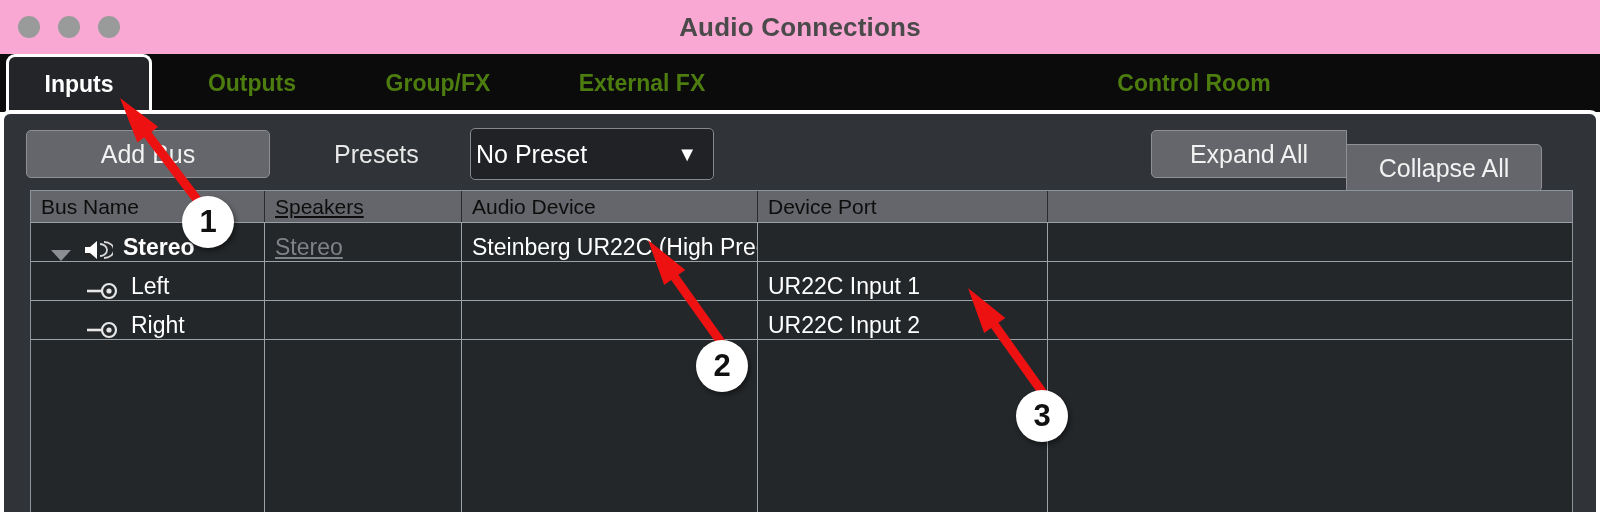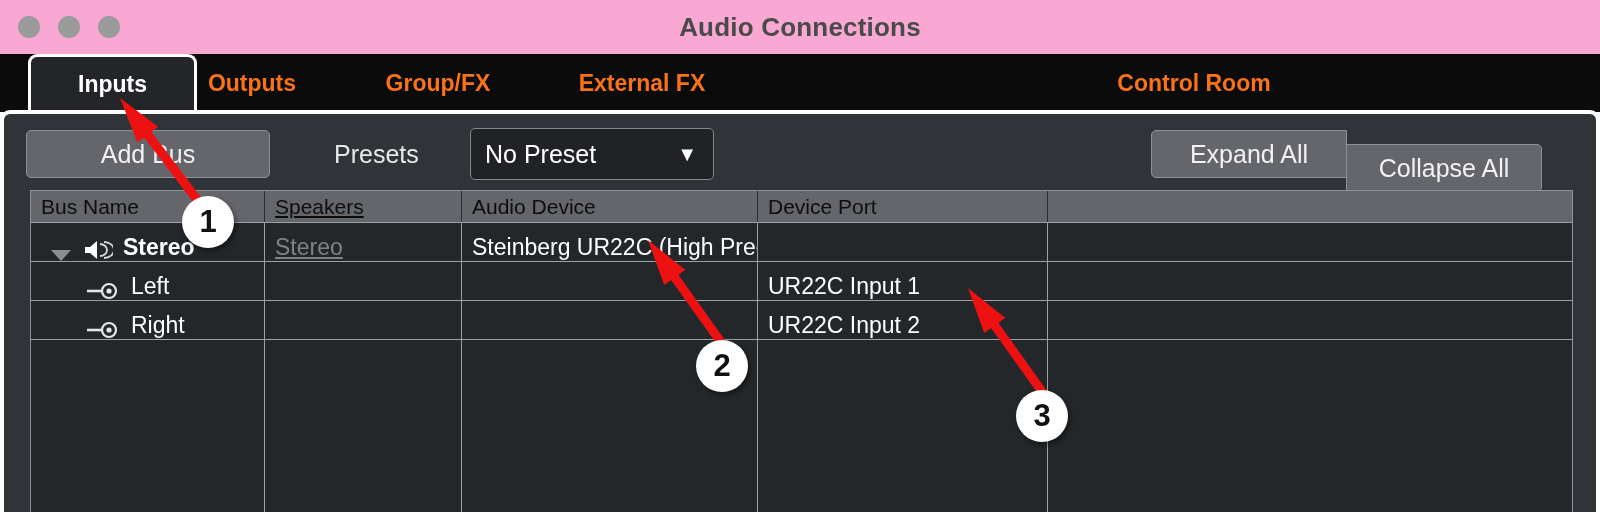--- a/index.html
+++ b/index.html
@@ -29,21 +29,21 @@
 
   
   .tabstrip {
     position: absolute; left: 0; top: 54px; width: 1600px; height: 58px;
     background: #0b0b0c;
   }
   .tabs { position: absolute; left: 0; top: 0; height: 58px; width: 1600px; }
   .tab {
     position: absolute; top: 0; height: 58px;
     display: flex; align-items: center; justify-content: center;
-    font-size: 23px; font-weight: bold; color: #f97316; white-space: nowrap;
+    font-size: 23px; font-weight: bold; color: #4d7c0f; white-space: nowrap;
   }
   .tab.active {
     color: #ffffff;
     background: #232528;
     border: 3px solid #ffffff;
     border-bottom: none;
     border-radius: 9px 9px 0 0;
   }
 
   
@@ -71,21 +71,21 @@
   .tb-label {
     position: absolute; left: 330px; top: 8px; height: 48px;
     display: flex; align-items: center;
     font-size: 25px; color: #e8e8e8;
   }
   .combo {
     position: absolute; left: 466px; top: 6px; width: 244px; height: 52px;
     background: #202225; border: 1px solid #86888c; border-radius: 5px;
     display: flex; align-items: center;
   }
-  .combo .cval { margin-left: 14px; font-size: 25px; color: #ffffff; white-space: nowrap; }
+  .combo .cval { margin-left: 5px; font-size: 25px; color: #ffffff; white-space: nowrap; }
   .combo .caret { position: absolute; right: 16px; font-size: 20px; color: #ffffff; }
   #expand-all { left: 1147px; top: 8px; width: 196px; height: 48px; border-radius: 5px 0 0 5px; }
   #collapse-all { left: 1342px; top: 8px; width: 196px; height: 48px; border-radius: 0 5px 5px 0; margin-top: 14px; }
 
   
   .table {
     position: absolute; left: 26px; top: 76px; width: 1543px; height: 326px;
     background: #24272a;
     border: 1px solid #8b949c;
     overflow: hidden;
@@ -139,21 +139,21 @@
     <div class="traffic">
       <span class="dot"></span>
       <span class="dot"></span>
       <span class="dot"></span>
     </div>
     <div class="win-title">Audio Connections</div>
   </div>
 
   <div class="tabstrip">
     <div class="tabs" id="tabs-host">
-        <div class="tab active" style="left: 28px; width: 169px;">Inputs</div>
+        <div class="tab active" style="left: 6px; width: 146px;">Inputs</div>
         <div class="tab" style="left: 176px; width: 152px;">Outputs</div>
         <div class="tab" style="left: 356px; width: 164px;">Group/FX</div>
         <div class="tab" style="left: 548px; width: 188px;">External FX</div>
         <div class="tab" style="left: 1086px; width: 216px;">Control Room</div>
       </div>
   </div>
 
   <div class="panel">
 
     <div class="toolbar">

